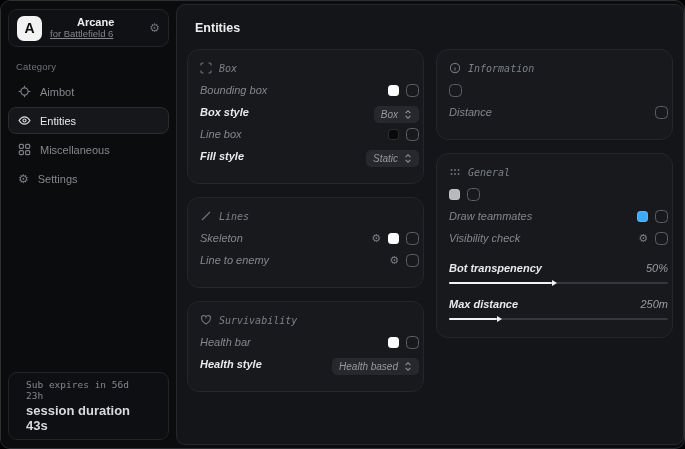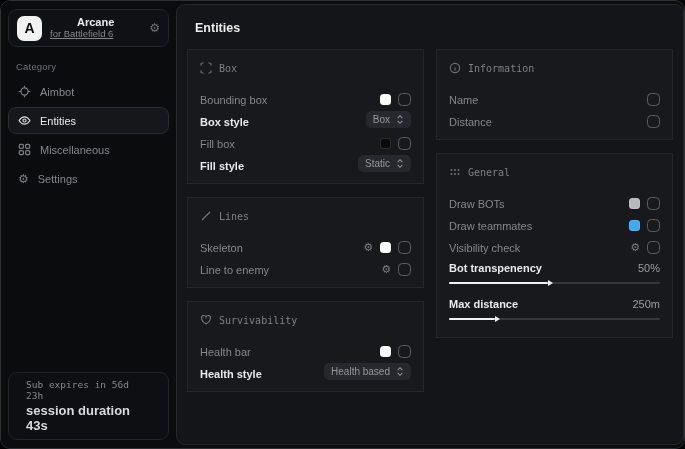--- a/index.html
+++ b/index.html
@@ -59,32 +59,33 @@
   .main-wrap { flex:1; padding:3px 3px 3px 0; display:flex; }
   .main {
     flex:1; background:#131519; border:1px solid #26282c; border-radius:9px;
     padding:13px 10px 10px 10px; overflow:hidden;
   }
   .page-title { color:#eceded; font-size:12.5px; font-weight:bold; margin:3px 0 14px 8px; }
   .columns { display:flex; gap:12px; align-items:flex-start; }
   .col { width:237px; display:flex; flex-direction:column; gap:13px; }
 
   .card {
-    background:#17191d; border:1px solid #24262b; border-radius:0;
-    padding:10px 12px 11px 12px;
+    background:#17191d; border:1px solid #24262b; border-radius:12px;
+    padding:10px 4px 11px 12px;
+    font-style:italic;
   }
   .card-header {
     display:flex; align-items:center; gap:7px; margin-bottom:8px; height:16px;
   }
   .card-header .hicon { width:12px; height:12px; display:inline-flex; color:#6f7277; }
   .card-header .htext {
     font-family:"DejaVu Sans Mono",monospace; color:#7d8085; font-size:10px;
   }
 
-  .row { display:flex; align-items:flex-end; height:22px; }
+  .row { display:flex; align-items:flex-start; height:22px; }
   .rlabel { flex:1; color:#84878c; font-size:11px; }
   .rlabel.emph { color:#e9eaec; font-weight:bold; }
   .controls { display:flex; align-items:center; gap:7px; }
 
   .swatch {
     width:11px; height:11px; border-radius:3.5px;
     border:1px solid rgba(255,255,255,.14); display:inline-block; cursor:pointer;
   }
   .checkbox {
     width:13px; height:13px; border-radius:4.5px;
@@ -207,21 +208,21 @@
                   <span class="dval">Box</span>
                   <span class="dchev">
                     <svg viewBox="0 0 10 14" fill="none" stroke="currentColor" stroke-width="1.3">
                       <path d="M2 5.2 5 2.2l3 3M2 8.8l3 3 3-3"></path>
                     </svg>
                   </span>
                 </span>
               </span>
             </div>
             <div class="row">
-              <span class="rlabel">Fill box</span>
+              <span class="rlabel">Line box</span>
               <span class="controls">
                 <span class="swatch" style="background: rgb(10, 10, 10);"></span>
                 <span class="checkbox"></span>
               </span>
             </div>
             <div class="row">
               <span class="rlabel emph">Fill style</span>
               <span class="controls">
                 <span class="dropdown">
                   <span class="dval">Static</span>
@@ -299,21 +300,20 @@
             <div class="card-header">
               <span class="hicon">
                 <svg viewBox="0 0 12 12" fill="none" stroke="currentColor" stroke-width="1.1">
                   <circle cx="6" cy="6" r="4.6"></circle>
                     <path d="M6 5.4v3M6 3.4v.1"></path>
                 </svg>
               </span>
               <span class="htext">Information</span>
             </div>
             <div class="row">
-              <span class="rlabel">Name</span>
               <span class="controls">
                   <span class="checkbox"></span>
                 </span>
             </div>
             <div class="row">
               <span class="rlabel">Distance</span>
               <span class="controls">
                   <span class="checkbox"></span>
                 </span>
             </div>
@@ -327,21 +327,20 @@
                     <circle cx="6" cy="4" r="1"></circle>
                     <circle cx="9.5" cy="4" r="1"></circle>
                   <circle cx="2.5" cy="8" r="1"></circle>
                     <circle cx="6" cy="8" r="1"></circle>
                     <circle cx="9.5" cy="8" r="1"></circle>
                 </svg>
               </span>
               <span class="htext">General</span>
             </div>
             <div class="row">
-              <span class="rlabel">Draw BOTs</span>
               <span class="controls">
                 <span class="swatch" style="background: rgb(184, 185, 187);"></span>
                 <span class="checkbox"></span>
               </span>
             </div>
             <div class="row">
               <span class="rlabel">Draw teammates</span>
               <span class="controls">
                 <span class="swatch" style="background: rgb(63, 169, 245);"></span>
                 <span class="checkbox"></span>

